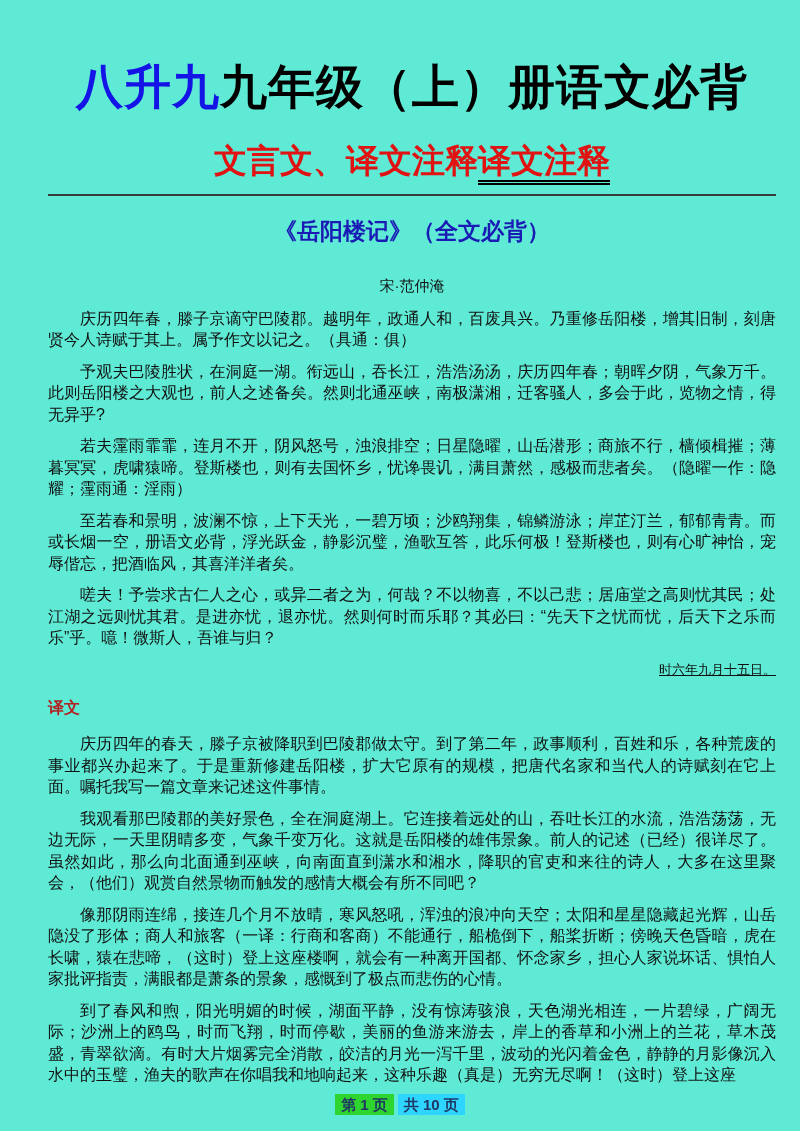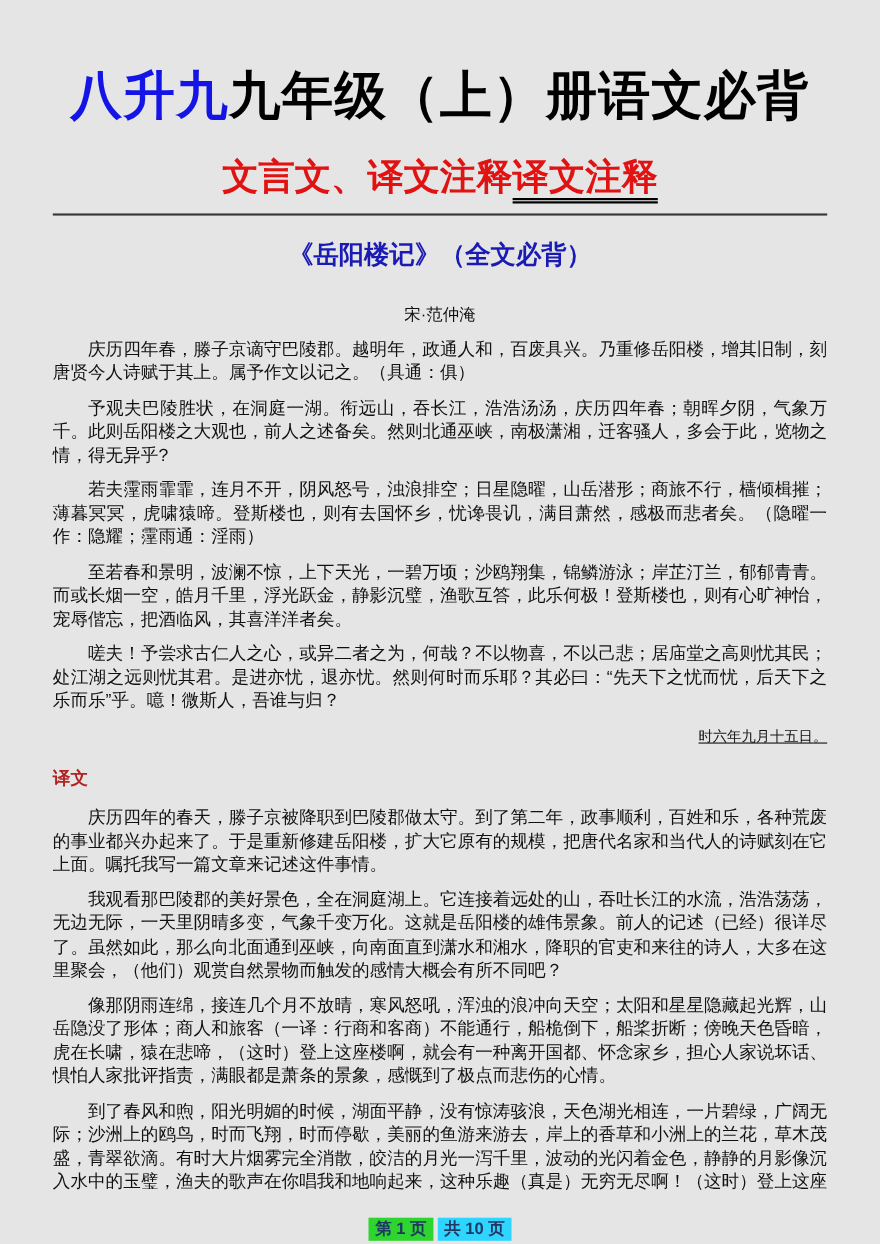--- a/index.html
+++ b/index.html
@@ -1,26 +1,26 @@
 <!DOCTYPE html>
 <html><head>
 <meta charset="utf-8">
 <style>
   html, body { margin: 0; padding: 0; background: #ffffff; }
   .page {
     position: relative;
     width: 800px;
     height: 1131px;
     margin: 0 auto;
-    background: #e5e5e5;
+    background: #5eead4;
     font-family: "Liberation Sans", sans-serif;
     color: #111111;
     overflow: hidden;
     box-sizing: border-box;
-    padding: 50px 48px 0 48px;
+    padding: 50px 24px 0 48px;
   }
   header { text-align: center; }
   .main-title {
     margin: 8px 0 0 0;
     font-size: 47px;
     font-weight: 900;
     line-height: 1.25;
     letter-spacing: 1px;
     color: #000000;
     white-space: nowrap;
@@ -73,21 +73,21 @@
   }
   .trans-head {
     color: #b22222;
     font-size: 16px;
     font-weight: 900;
     margin: 18px 0 14px 0;
   }
   footer {
     position: absolute;
     left: 0;
-    bottom: 4px;
+    bottom: 16px;
     width: 100%;
     text-align: center;
     font-size: 15px;
     font-weight: bold;
     color: #1f3864;
   }
   .pg-cur {
     background: #2ed52e;
     padding: 2px 6px;
     margin-right: 4px;
@@ -107,21 +107,21 @@
     <div class="rule"></div>
   </header>
 
   <main>
     <div class="sec-title">《岳阳楼记》（全文必背）</div>
     <div class="author">宋·范仲淹</div>
 
     <p class="body-p">庆历四年春，滕子京谪守巴陵郡。越明年，政通人和，百废具兴。乃重修岳阳楼，增其旧制，刻唐贤今人诗赋于其上。属予作文以记之。（具通：俱）</p>
     <p class="body-p">予观夫巴陵胜状，在洞庭一湖。衔远山，吞长江，浩浩汤汤，庆历四年春；朝晖夕阴，气象万千。此则岳阳楼之大观也，前人之述备矣。然则北通巫峡，南极潇湘，迁客骚人，多会于此，览物之情，得无异乎?</p>
     <p class="body-p">若夫霪雨霏霏，连月不开，阴风怒号，浊浪排空；日星隐曜，山岳潜形；商旅不行，樯倾楫摧；薄暮冥冥，虎啸猿啼。登斯楼也，则有去国怀乡，忧谗畏讥，满目萧然，感极而悲者矣。（隐曜一作：隐耀；霪雨通：淫雨）</p>
-    <p class="body-p">至若春和景明，波澜不惊，上下天光，一碧万顷；沙鸥翔集，锦鳞游泳；岸芷汀兰，郁郁青青。而或长烟一空，皓月千里，浮光跃金，静影沉璧，渔歌互答，此乐何极！登斯楼也，则有心旷神怡，宠辱偕忘，把酒临风，其喜洋洋者矣。</p>
+    <p class="body-p">至若春和景明，波澜不惊，上下天光，一碧万顷；沙鸥翔集，锦鳞游泳；岸芷汀兰，郁郁青青。而或长烟一空，册语文必背，浮光跃金，静影沉璧，渔歌互答，此乐何极！登斯楼也，则有心旷神怡，宠辱偕忘，把酒临风，其喜洋洋者矣。</p>
     <p class="body-p">嗟夫！予尝求古仁人之心，或异二者之为，何哉？不以物喜，不以己悲；居庙堂之高则忧其民；处江湖之远则忧其君。是进亦忧，退亦忧。然则何时而乐耶？其必曰：“先天下之忧而忧，后天下之乐而乐”乎。噫！微斯人，吾谁与归？</p>
     <p class="date-line">时六年九月十五日。</p>
 
     <div class="trans-head">译文</div>
     <p class="body-p">庆历四年的春天，滕子京被降职到巴陵郡做太守。到了第二年，政事顺利，百姓和乐，各种荒废的事业都兴办起来了。于是重新修建岳阳楼，扩大它原有的规模，把唐代名家和当代人的诗赋刻在它上面。嘱托我写一篇文章来记述这件事情。</p>
     <p class="body-p">我观看那巴陵郡的美好景色，全在洞庭湖上。它连接着远处的山，吞吐长江的水流，浩浩荡荡，无边无际，一天里阴晴多变，气象千变万化。这就是岳阳楼的雄伟景象。前人的记述（已经）很详尽了。虽然如此，那么向北面通到巫峡，向南面直到潇水和湘水，降职的官吏和来往的诗人，大多在这里聚会，（他们）观赏自然景物而触发的感情大概会有所不同吧？</p>
     <p class="body-p">像那阴雨连绵，接连几个月不放晴，寒风怒吼，浑浊的浪冲向天空；太阳和星星隐藏起光辉，山岳隐没了形体；商人和旅客（一译：行商和客商）不能通行，船桅倒下，船桨折断；傍晚天色昏暗，虎在长啸，猿在悲啼，（这时）登上这座楼啊，就会有一种离开国都、怀念家乡，担心人家说坏话、惧怕人家批评指责，满眼都是萧条的景象，感慨到了极点而悲伤的心情。</p>
     <p class="body-p">到了春风和煦，阳光明媚的时候，湖面平静，没有惊涛骇浪，天色湖光相连，一片碧绿，广阔无际；沙洲上的鸥鸟，时而飞翔，时而停歇，美丽的鱼游来游去，岸上的香草和小洲上的兰花，草木茂盛，青翠欲滴。有时大片烟雾完全消散，皎洁的月光一泻千里，波动的光闪着金色，静静的月影像沉入水中的玉璧，渔夫的歌声在你唱我和地响起来，这种乐趣（真是）无穷无尽啊！（这时）登上这座</p>
   </main>
 

